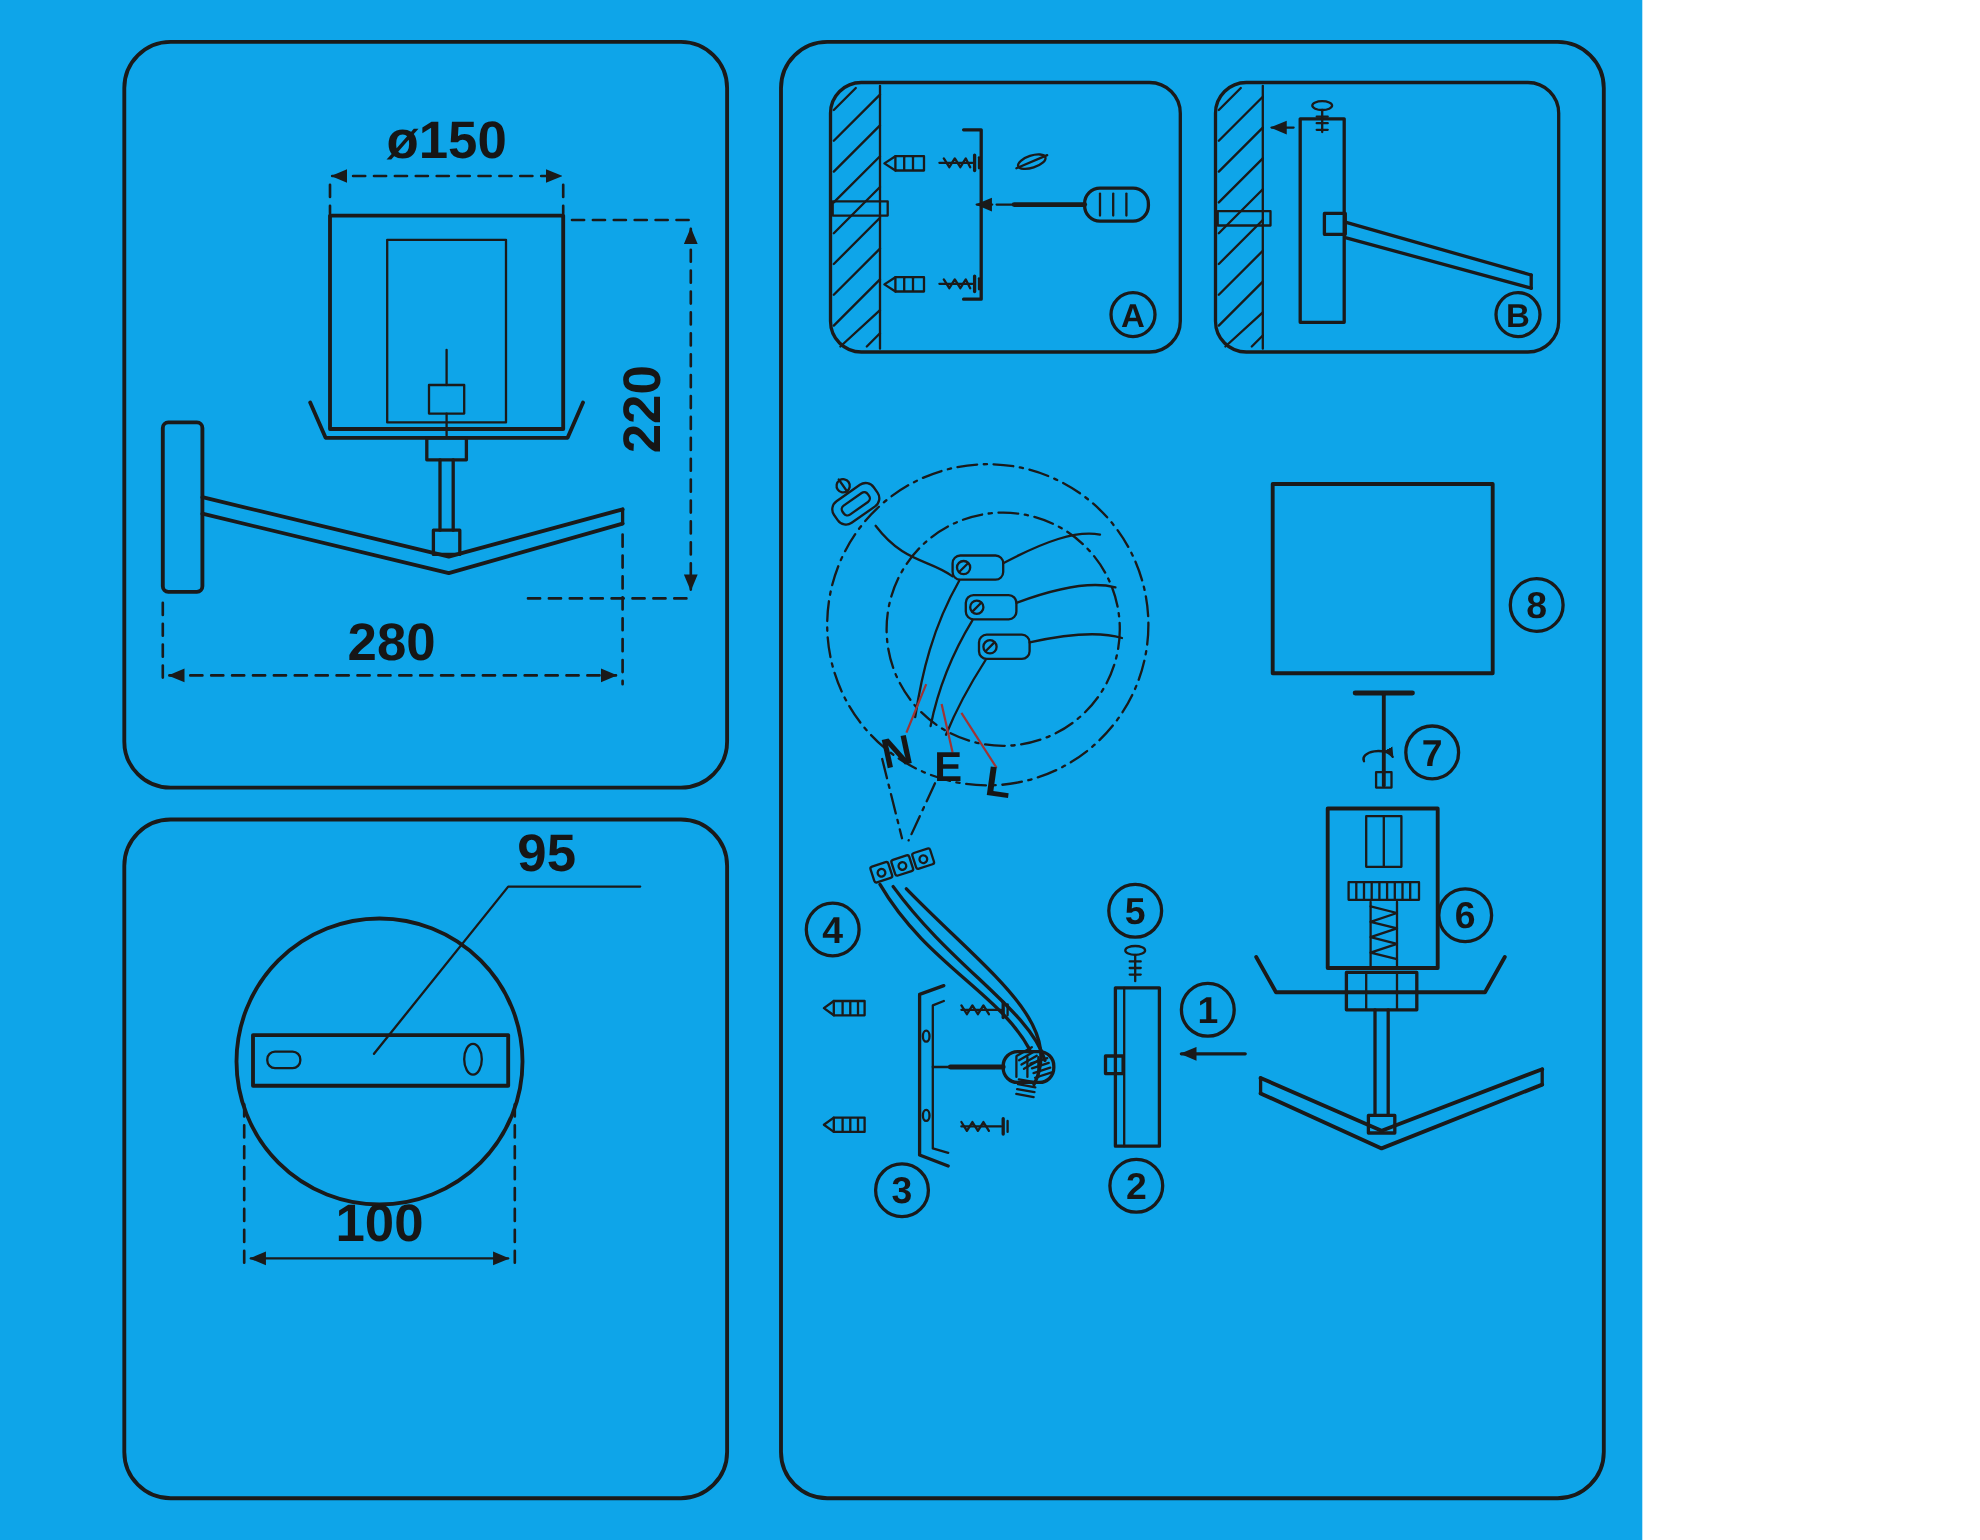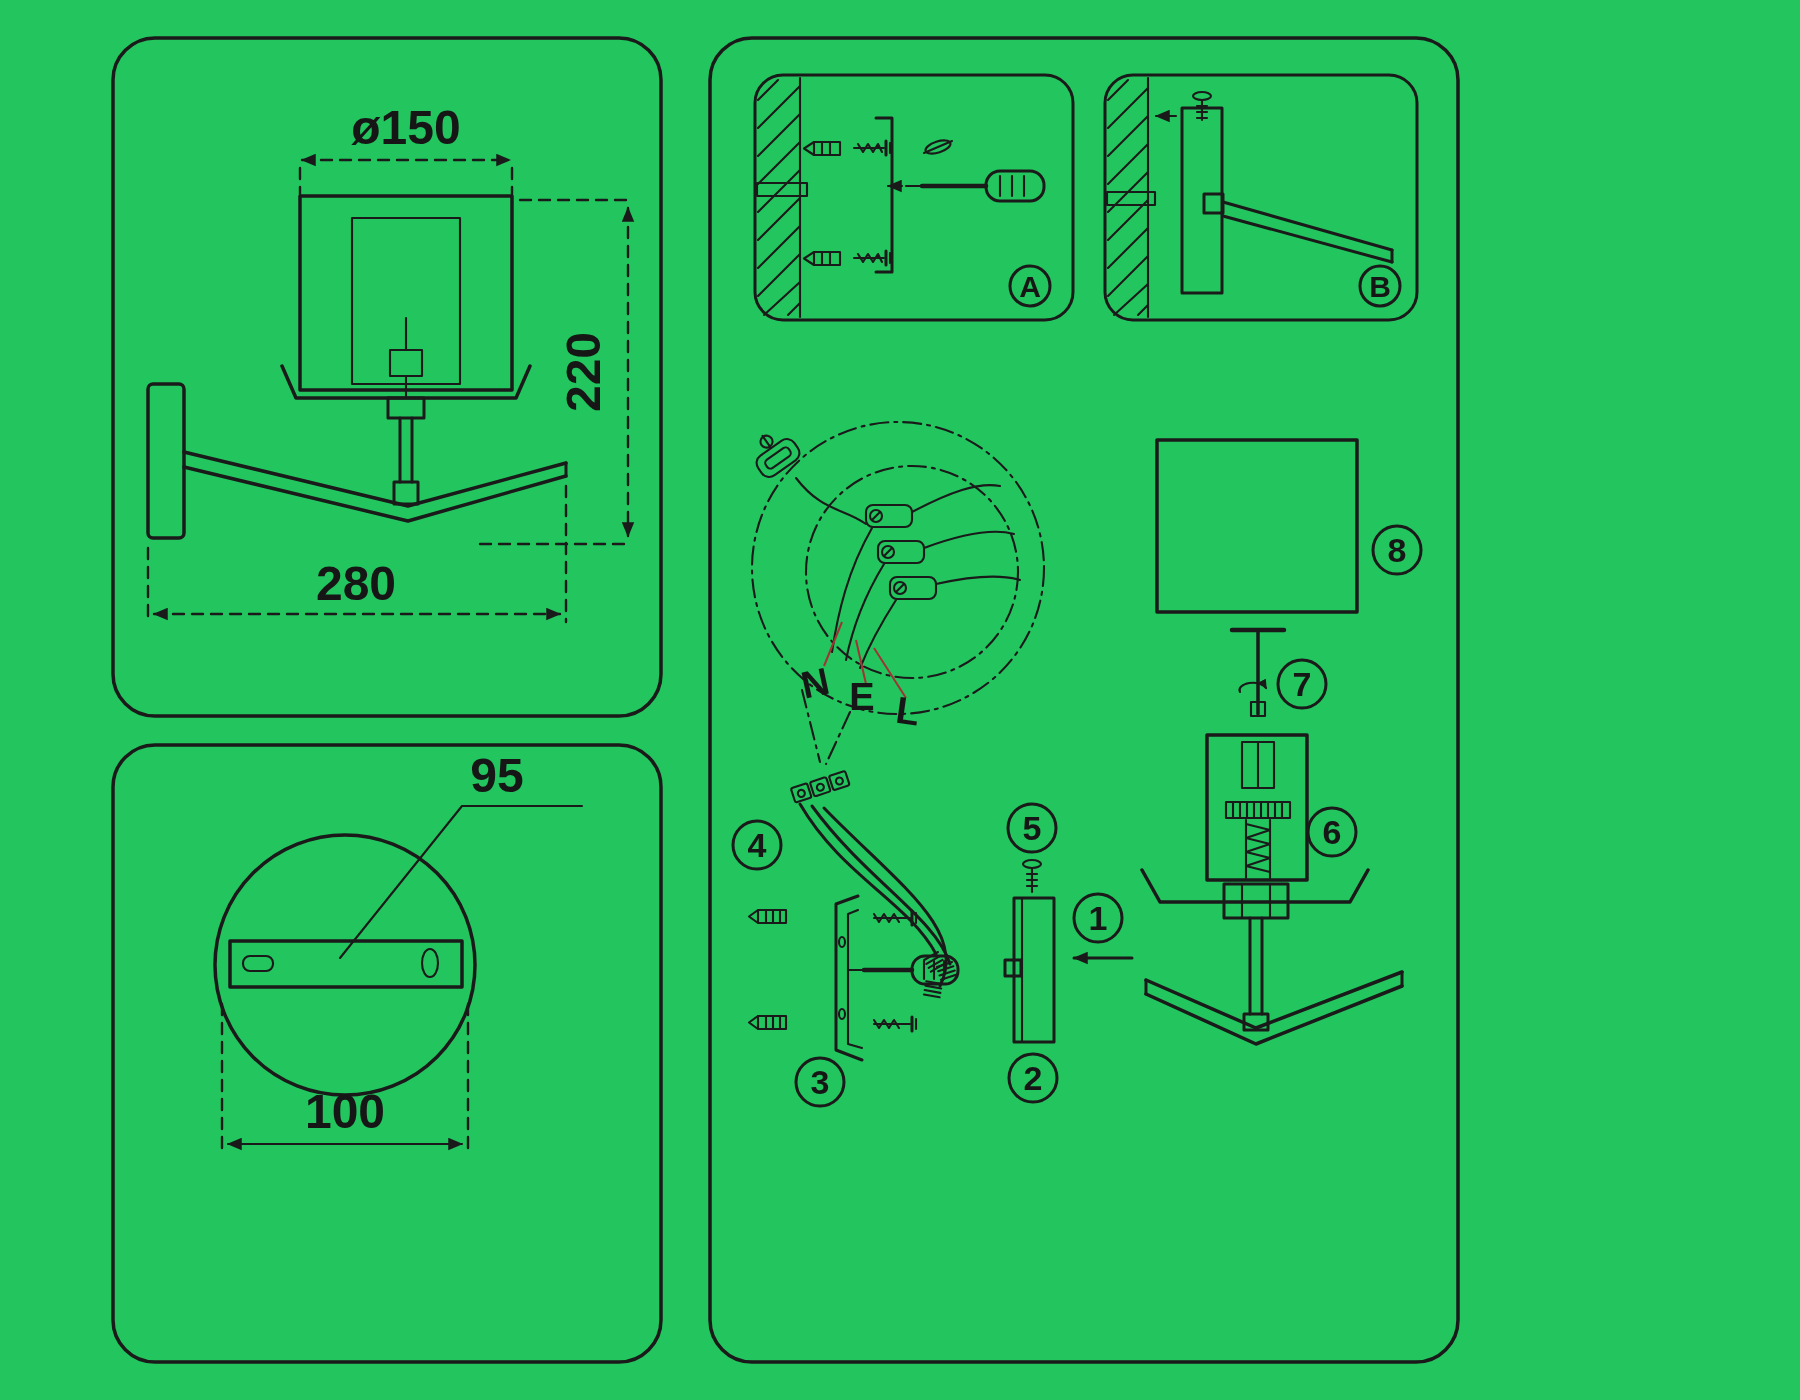--- a/index.html
+++ b/index.html
@@ -1,16 +1,16 @@
 <!DOCTYPE html>
 <html><head>
 <meta charset="utf-8">
 <style>
   html,body { margin:0; padding:0; background:#ffffff; }
-  .canvas { position:relative; width:1800px; height:1400px; background:#22c55e; overflow:hidden; }
+  .canvas { position:relative; width:1493px; height:1400px; background:#0ea5e9; overflow:hidden; }
   svg { position:absolute; left:0; top:0; }
   svg text { font-family:"Liberation Sans", sans-serif; fill:#161616; }
   .s3 { stroke:#1a1a1a; fill:none; stroke-width:3; stroke-linecap:round; stroke-linejoin:round; }
   .s35 { stroke-width:3.5; }
   .s2 { stroke-width:2.1; }
   .s4 { stroke-width:4.5; }
   .dash { stroke-dasharray:11 8; stroke-width:2.4; }
   .dd { stroke-dasharray:18 6 3 6; stroke-width:2.1; }
   .red { stroke:#a03434; stroke-width:2; fill:none; }
   .dim { font-size:48px; font-weight:600; }

